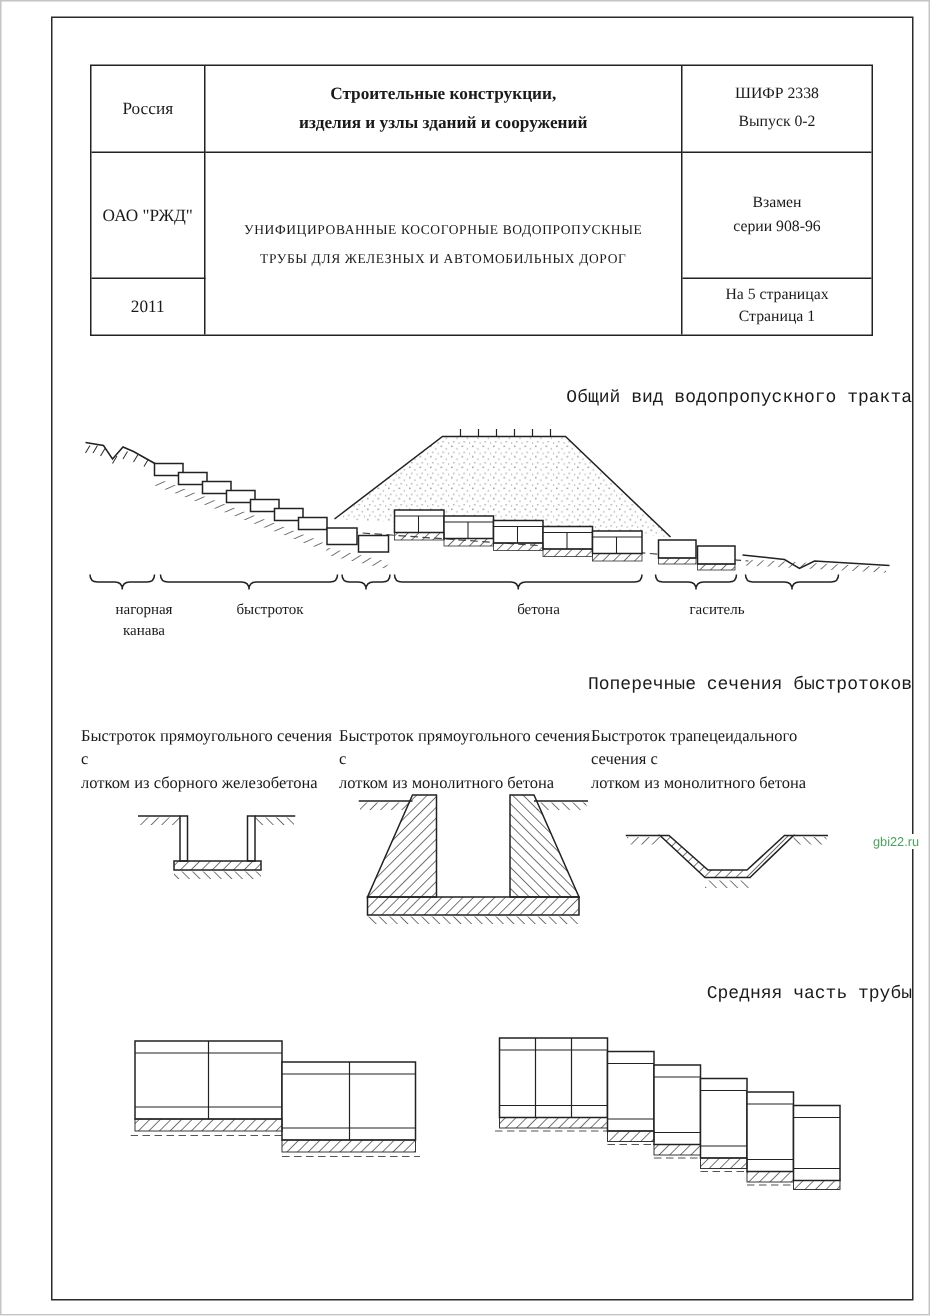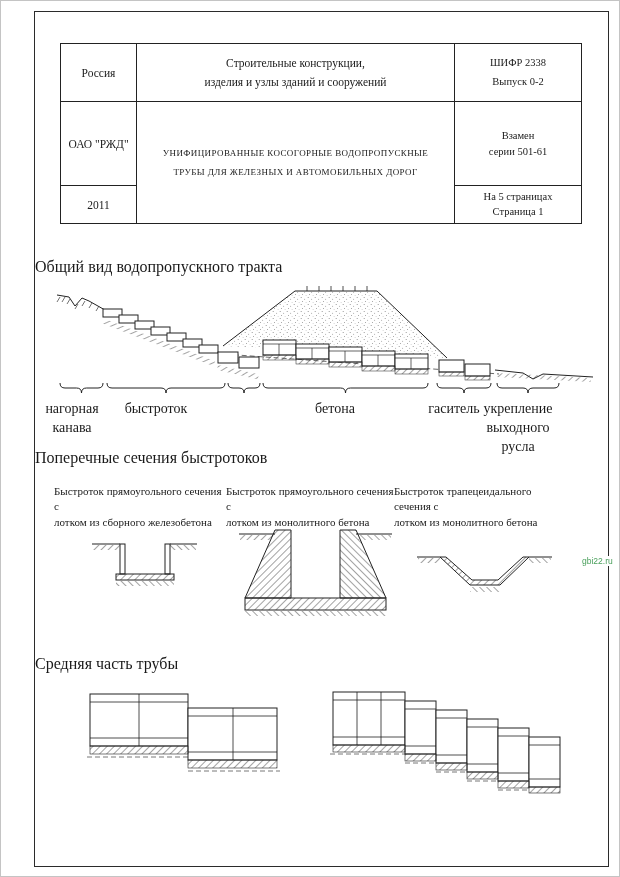--- a/index.html
+++ b/index.html
@@ -9,30 +9,30 @@
   .frame { position:absolute; left:33px; top:10px; width:575px; height:856px; border:1.5px solid #2b2b2b; }
 
   
   .tb { position:absolute; left:25px; top:31px; width:522px; height:181px; border:1.8px solid #222;
         display:grid; grid-template-columns:76px 1fr 126px; grid-template-rows:58px 1fr 37px; }
   .tb > div { display:flex; flex-direction:column; justify-content:center; align-items:center;
               text-align:center; border-right:1.4px solid #222; border-bottom:1.4px solid #222; }
   .no-br { border-right:none !important; }
   .no-bb { border-bottom:none !important; }
   .cell-left { font-size:11.5px; }
-  .series { font-weight:normal; font-size:11.5px; line-height:1.65; white-space:pre-line; }
+  .series { font-weight:bold; font-size:11.5px; line-height:1.65; white-space:pre-line; }
   .code-cell { font-size:10.5px; line-height:1.75; }
   .doc-title { grid-column:2; grid-row:2/4; font-size:9px; line-height:2.1; letter-spacing:.4px; padding:0 14px; }
   .replaces { font-size:10.5px; line-height:1.5; white-space:pre-line; }
   .sheets-cell { font-size:10.5px; line-height:1.4; }
 
-  .sec-title { position:absolute; left:0; width:100%; text-align:left; font-size:16px; }
+  .sec-title { position:absolute; left:0; width:100%; text-align:right; font-size:12px;font-family:Liberation Mono, monospace; }
   .dwg { position:absolute; }
 
-  .gv-labels { position:absolute; left:10px; top:388px; width:542px; height:44px; font-size:14px; }
+  .gv-labels { position:absolute; left:34px; top:388px; width:542px; height:44px; font-size:10px; }
   .gv-label { position:absolute; top:0; width:100px; text-align:center; white-space:pre-line; line-height:1.35; }
 
   .caption { position:absolute; top:472px; width:175px; font-size:11px;
              line-height:1.4; white-space:pre-line; }
 
   .watermark { position:absolute; left:580px; top:555px; font-family:Liberation Sans, sans-serif;
                font-size:8.5px; color:#4aa05c; background:#fff; padding:0 1px; }
 </style>
 </head>
 <body>
@@ -62,21 +62,21 @@
       <div class="cell-left">Россия</div>
       <div class="series">Строительные конструкции,
 изделия и узлы зданий и сооружений</div>
       <div class="code-cell no-br">
         <div>ШИФР 2338</div>
         <div>Выпуск 0-2</div>
       </div>
       <div class="cell-left">ОАО "РЖД"</div>
       <div class="doc-title no-bb">УНИФИЦИРОВАННЫЕ КОСОГОРНЫЕ ВОДОПРОПУСКНЫЕ ТРУБЫ ДЛЯ ЖЕЛЕЗНЫХ И АВТОМОБИЛЬНЫХ ДОРОГ</div>
       <div class="replaces no-br">Взамен
-серии 501-61</div>
+серии 908-96</div>
       <div class="cell-left no-bb">2011</div>
       <div class="sheets-cell no-br no-bb">
         <div>На 5 страницах</div>
         <div>Страница 1</div>
       </div>
     </div>
 
     <div class="sec-title" style="top:246px">Общий вид водопропускного тракта</div>
 
     <svg class="dwg" style="left:20px; top:270px" width="542" height="114" viewBox="0 0 542 114">
@@ -154,23 +154,20 @@
         M382,101 Q382,106 387,106 H404 Q409,106 409,111 Q409,106 414,106 H431 Q436,106 436,101
         M442,101 Q442,106 447,106 H468 Q473,106 473,111 Q473,106 478,106 H499 Q504,106 504,101"></path>
     </svg>
 
     <div class="gv-labels">
       <div class="gv-label" style="left:-23px">нагорная
 канава</div>
       <div class="gv-label" style="left:61px">быстроток</div>
       <div class="gv-label" style="left:240px">бетона</div>
       <div class="gv-label" style="left:359px">гаситель</div>
-      <div class="gv-label" style="left:423px">укрепление
-выходного
-русла</div>
     </div>
 
     <div class="sec-title" style="top:437px">Поперечные сечения быстротоков</div>
 
     <div class="caption" style="left:19px">Быстроток прямоугольного сечения с
 лотком из сборного железобетона</div>
     <div class="caption" style="left:191px">Быстроток прямоугольного сечения с
 лотком из монолитного бетона</div>
     <div class="caption" style="left:359px">Быстроток трапецеидального сечения с
 лотком из монолитного бетона</div>

